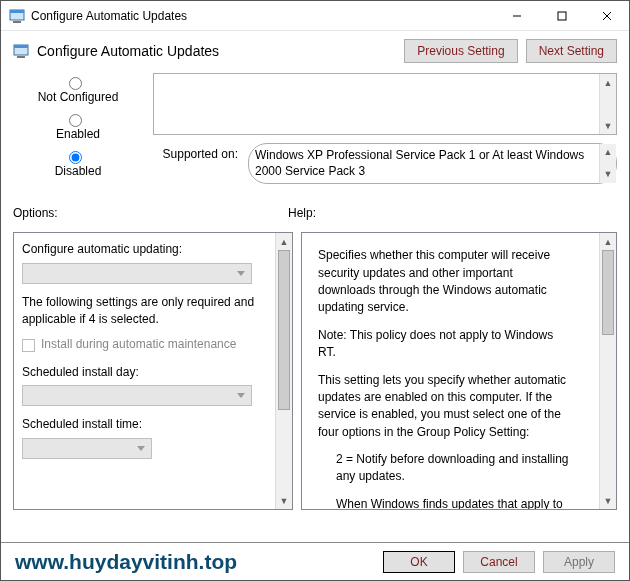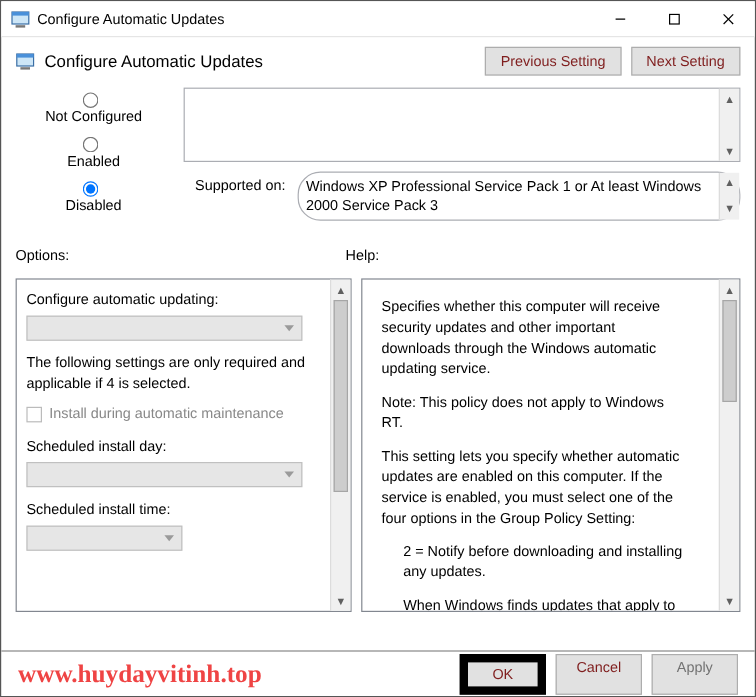--- a/index.html
+++ b/index.html
@@ -102,25 +102,25 @@
   .help p { margin-bottom:10px; }
   .help .indent { padding-left:18px; }
 
   
   .footer {
     position:absolute; bottom:0; left:0; right:0; height:38px;
     display:flex; align-items:center; padding:0 14px;
     border-top:1px solid #888;
   }
   .watermark {
-    font-family: Liberation Serif, serif; font-weight:bold; font-size:21px;
-    color:#ef4444; letter-spacing:0;
+    font-family: Liberation Sans, sans-serif; font-weight:bold; font-size:21px;
+    color:#0c4a6e; letter-spacing:0;
   }
   .footer .actions { margin-left:auto; display:flex; gap:8px; }
-  .btn.primary { border:7px solid #000000; background:#e1e1e1; }
+  .btn.primary { border:1px solid #000000; background:#e1e1e1; }
   .btn.disabled { color:#737373; }
   .btn.footer-btn { min-width:72px; padding:3px 10px; }
 </style>
 </head>
 <body>
 
 <div class="titlebar">
   <span class="icon">
     <svg viewBox="0 0 16 16">
         <rect x="1" y="2" width="14" height="10" fill="#cde6f7" stroke="#3a6ea5"></rect>

